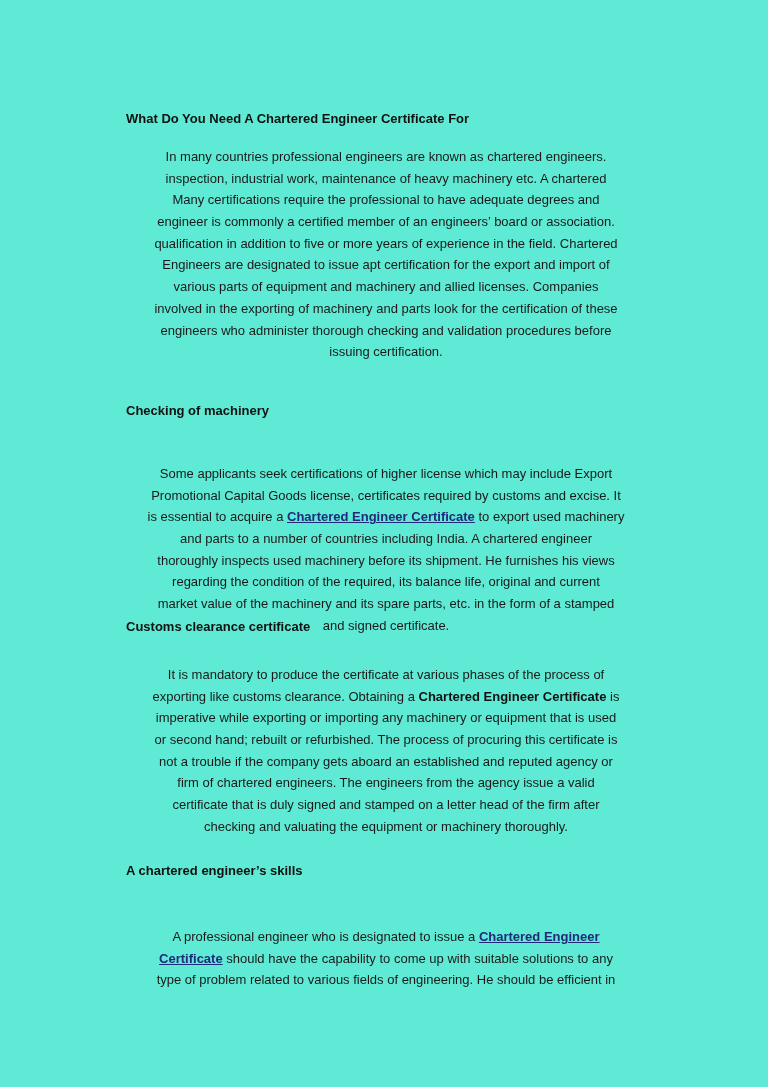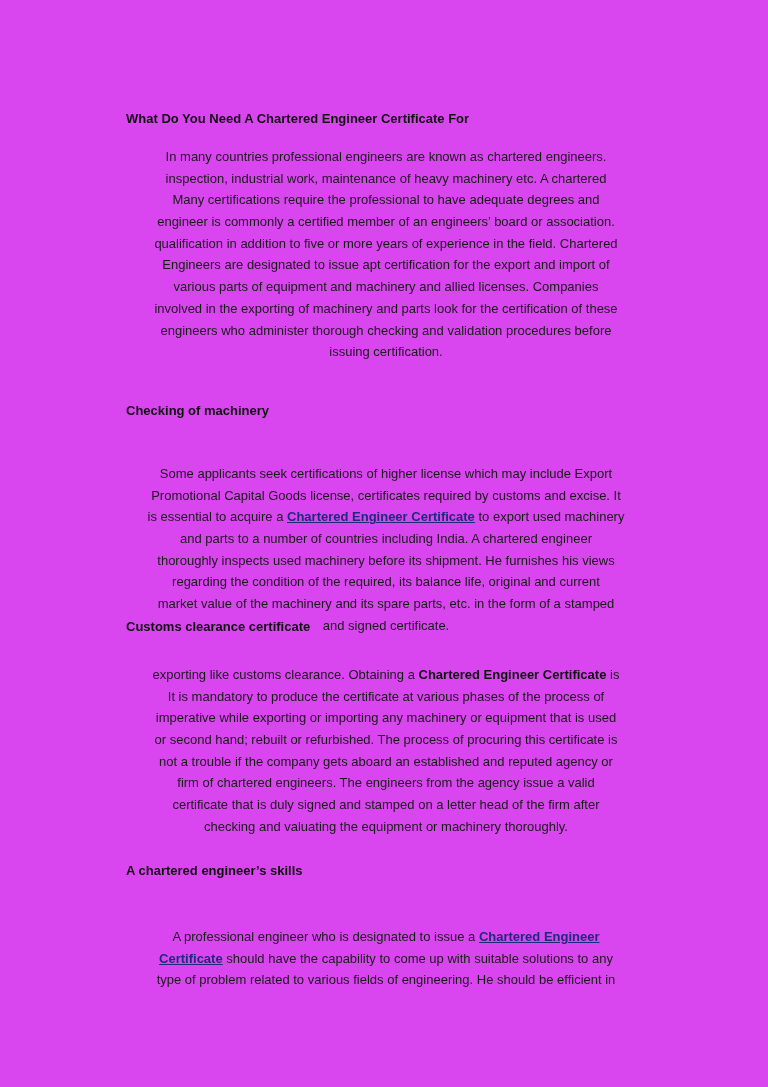--- a/index.html
+++ b/index.html
@@ -14,21 +14,21 @@
       overflow: hidden;
       font-family: "Liberation Sans", "DejaVu Sans", sans-serif;
       color: #1a1a1a;
     }
     .page {
       position: absolute;
       left: 0;
       top: 0;
       width: 768px;
       height: 1087px;
-      background: #d946ef;
+      background: #5eead4;
     }
     .block {
       position: absolute;
       left: 126px;
       width: 520px;
     }
     .heading {
       font-weight: bold;
       font-size: 13px;
       line-height: 18px;
@@ -82,24 +82,24 @@
     </div>
     <div class="line">and parts to a number of countries including India. A chartered engineer</div>
     <div class="line">thoroughly inspects used machinery before its shipment.  He furnishes his views</div>
     <div class="line">regarding the condition of the required, its balance life, original and current</div>
     <div class="line">market value of the machinery and its spare parts, etc. in the form of a stamped</div>
     <div class="line">and signed certificate.</div>
   </div>
 
   <div class="block heading" style="top:618px;">Customs clearance certificate</div>
   <div class="block" style="top:664px;">
+    <div class="line">It is mandatory to produce the certificate at various phases of the process of</div>
     <div class="line">
       <span>exporting like customs clearance. Obtaining a </span><span class="bold">Chartered Engineer Certificate</span><span> is</span>
     </div>
-    <div class="line">It is mandatory to produce the certificate at various phases of the process of</div>
     <div class="line">imperative while exporting or importing any machinery or equipment that is used</div>
     <div class="line">or second hand; rebuilt or refurbished. The process of procuring this certificate is</div>
     <div class="line">not a trouble if the company gets aboard an established and reputed agency or</div>
     <div class="line">firm of chartered engineers. The engineers from the agency issue a valid</div>
     <div class="line">certificate that is duly signed and stamped on a letter head of the firm after</div>
     <div class="line">checking and valuating the equipment or machinery thoroughly.</div>
   </div>
 
   <div class="block heading" style="top:862px;">A chartered engineer’s skills</div>
   <div class="block" style="top:926px;">

